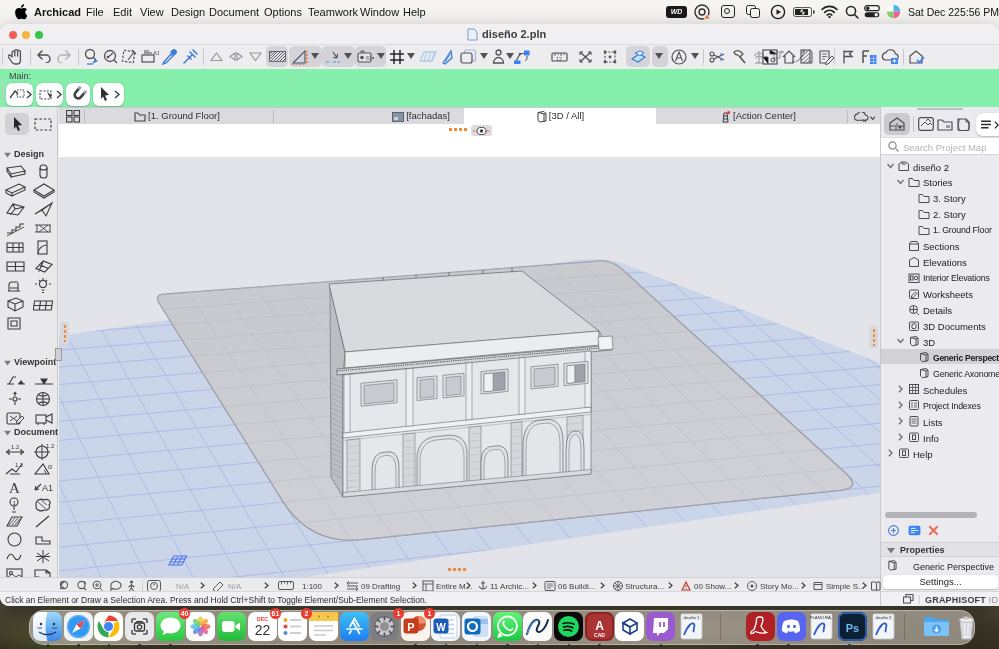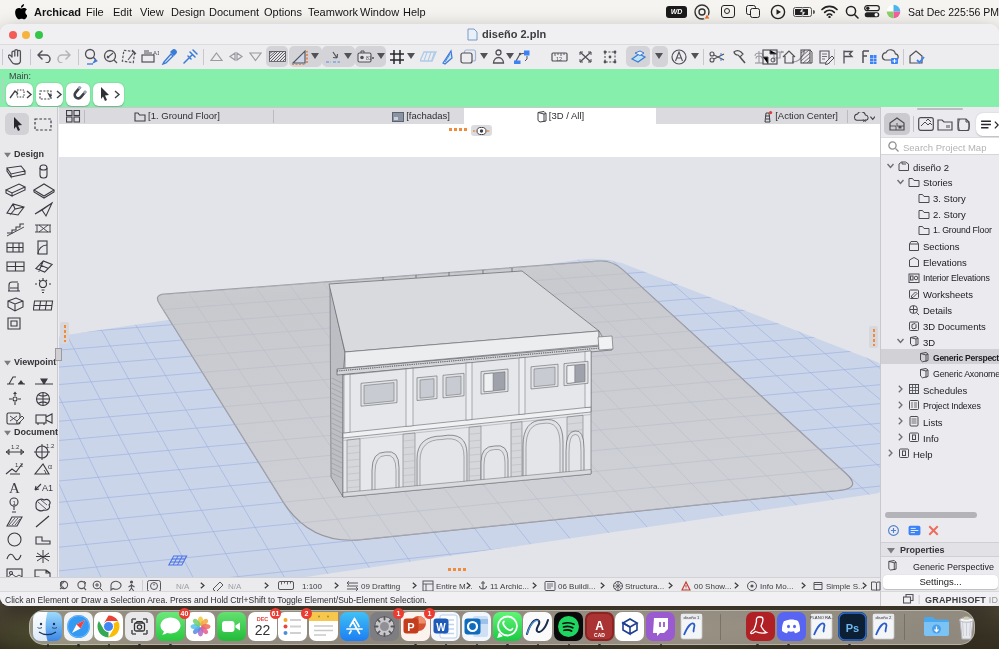--- a/index.html
+++ b/index.html
@@ -369,21 +369,21 @@
       <div class="abs" style="left:38px;top:2px;width:160px;text-align:center;font-size:9.5px;color:#2d2d32"><svg width="12" height="11" viewBox="0 0 12 11" style="vertical-align:-1px;margin-right:2px">
           <path d="M1,2 h3 l1.5,2 H11 v6 H1 Z" fill="none" stroke="#3f4046" stroke-width="1.1"></path>
         </svg><span style="vertical-align:2px">[1. Ground Floor]</span></div>
       <div class="abs" style="left:231px;top:2px;width:160px;text-align:right;font-size:9.5px;color:#2d2d32"><svg width="12" height="10" viewBox="0 0 12 10" style="vertical-align:-1px;margin-right:2px">
           <rect x="0.5" y="0.5" width="11" height="9" fill="#8a94a2" stroke="#5a646f" stroke-width="1"></rect>
           <rect x="2" y="5" width="4" height="3" fill="#c9d2dc"></rect>
         </svg><span style="vertical-align:2px">[fachadas]</span></div>
       <div class="abs" style="left:421px;top:2px;width:160px;text-align:center;font-size:9.5px;color:#2d2d32"><svg width="11" height="12" viewBox="0 0 11 12" style="vertical-align:-2px;margin-right:2px">
           <path d="M2,1.5 L8,0.5 L10,2.5 L10,10 L4,11 L2,9.5 Z M2,1.5 L8,3 L8,11 M8,3 L10,2.5" fill="none" stroke="#3f4046" stroke-width="1"></path>
         </svg><span style="vertical-align:2px">[3D / All]</span></div>
-      <div class="abs" style="left:619px;top:2px;width:160px;text-align:right;font-size:9.5px;color:#2d2d32"><svg width="11" height="12" viewBox="0 0 11 12" style="vertical-align:-2px;margin-right:2px">
+      <div class="abs" style="left:619px;top:2px;width:160px;text-align:center;font-size:9.5px;color:#2d2d32"><svg width="11" height="12" viewBox="0 0 11 12" style="vertical-align:-2px;margin-right:2px">
           <path d="M4,2 h3 l1,9 H3 Z M3,5 h5 M4,8 h4" fill="none" stroke="#3f4046" stroke-width="1"></path>
           <circle cx="8.6" cy="1.6" r="1.6" fill="#e23b30"></circle>
         </svg><span style="vertical-align:2px">[Action Center]</span></div>
       <svg class="abs" style="left:794px;top:4px" width="22" height="11" viewBox="0 0 24 12">
         <path d="M4,9 a3.5,3.5 0 0 1 1,-6.8 a4.5,4.5 0 0 1 8.5,1 a3,3 0 0 1 1,5.8 Z" fill="none" stroke="#3f4046" stroke-width="1.1"></path>
         <path d="M11,8 l3,3 M14,8 l-3,3" stroke="#3f4046" stroke-width="0.9"></path>
         <path d="M19,5 l2.5,3 2.5,-3" fill="none" stroke="#3f4046" stroke-width="1.2"></path>
       </svg>
     </div>
 <div id="whitestrip" class="abs"></div>
@@ -1040,21 +1040,21 @@
         <path d="M6,5 v2.5 M6,8.7 v0.6" stroke="#c0392b" stroke-width="1"></path>
       </svg>
       <div class="abs" style="left:694px;top:3.5px;font-size:8px;color:#3c3c41;font-weight:400;white-space:nowrap">00 Show...</div>
       <svg class="abs" style="left:734px;top:4px" width="5" height="7" viewBox="0 0 5 7">
         <path d="M0.8,0.8 L4,3.5 L0.8,6.2" fill="none" stroke="#3c3c41" stroke-width="1.2"></path>
       </svg>
       <svg class="abs" style="left:746px;top:2px" width="12" height="12" viewBox="0 0 12 12">
         <rect x="1.5" y="1.5" width="9" height="9" rx="4.5" fill="none" stroke="#55565c" stroke-width="1"></rect>
         <circle cx="6" cy="6" r="1.6" fill="#55565c"></circle>
       </svg>
-      <div class="abs" style="left:760px;top:3.5px;font-size:8px;color:#3c3c41;font-weight:400;white-space:nowrap">Info Mo...</div>
+      <div class="abs" style="left:760px;top:3.5px;font-size:8px;color:#3c3c41;font-weight:400;white-space:nowrap">Story Mo...</div>
       <svg class="abs" style="left:801px;top:4px" width="5" height="7" viewBox="0 0 5 7">
         <path d="M0.8,0.8 L4,3.5 L0.8,6.2" fill="none" stroke="#3c3c41" stroke-width="1.2"></path>
       </svg>
       <svg class="abs" style="left:812px;top:2px" width="12" height="12" viewBox="0 0 12 12">
         <path d="M2,2.5 h8 v7 H2 Z M2,4.5 h8" fill="none" stroke="#55565c" stroke-width="1"></path>
       </svg>
       <div class="abs" style="left:826px;top:3.5px;font-size:8px;color:#3c3c41;font-weight:400;white-space:nowrap">Simple S...</div>
       <svg class="abs" style="left:862px;top:4px" width="5" height="7" viewBox="0 0 5 7">
         <path d="M0.8,0.8 L4,3.5 L0.8,6.2" fill="none" stroke="#3c3c41" stroke-width="1.2"></path>
       </svg>

